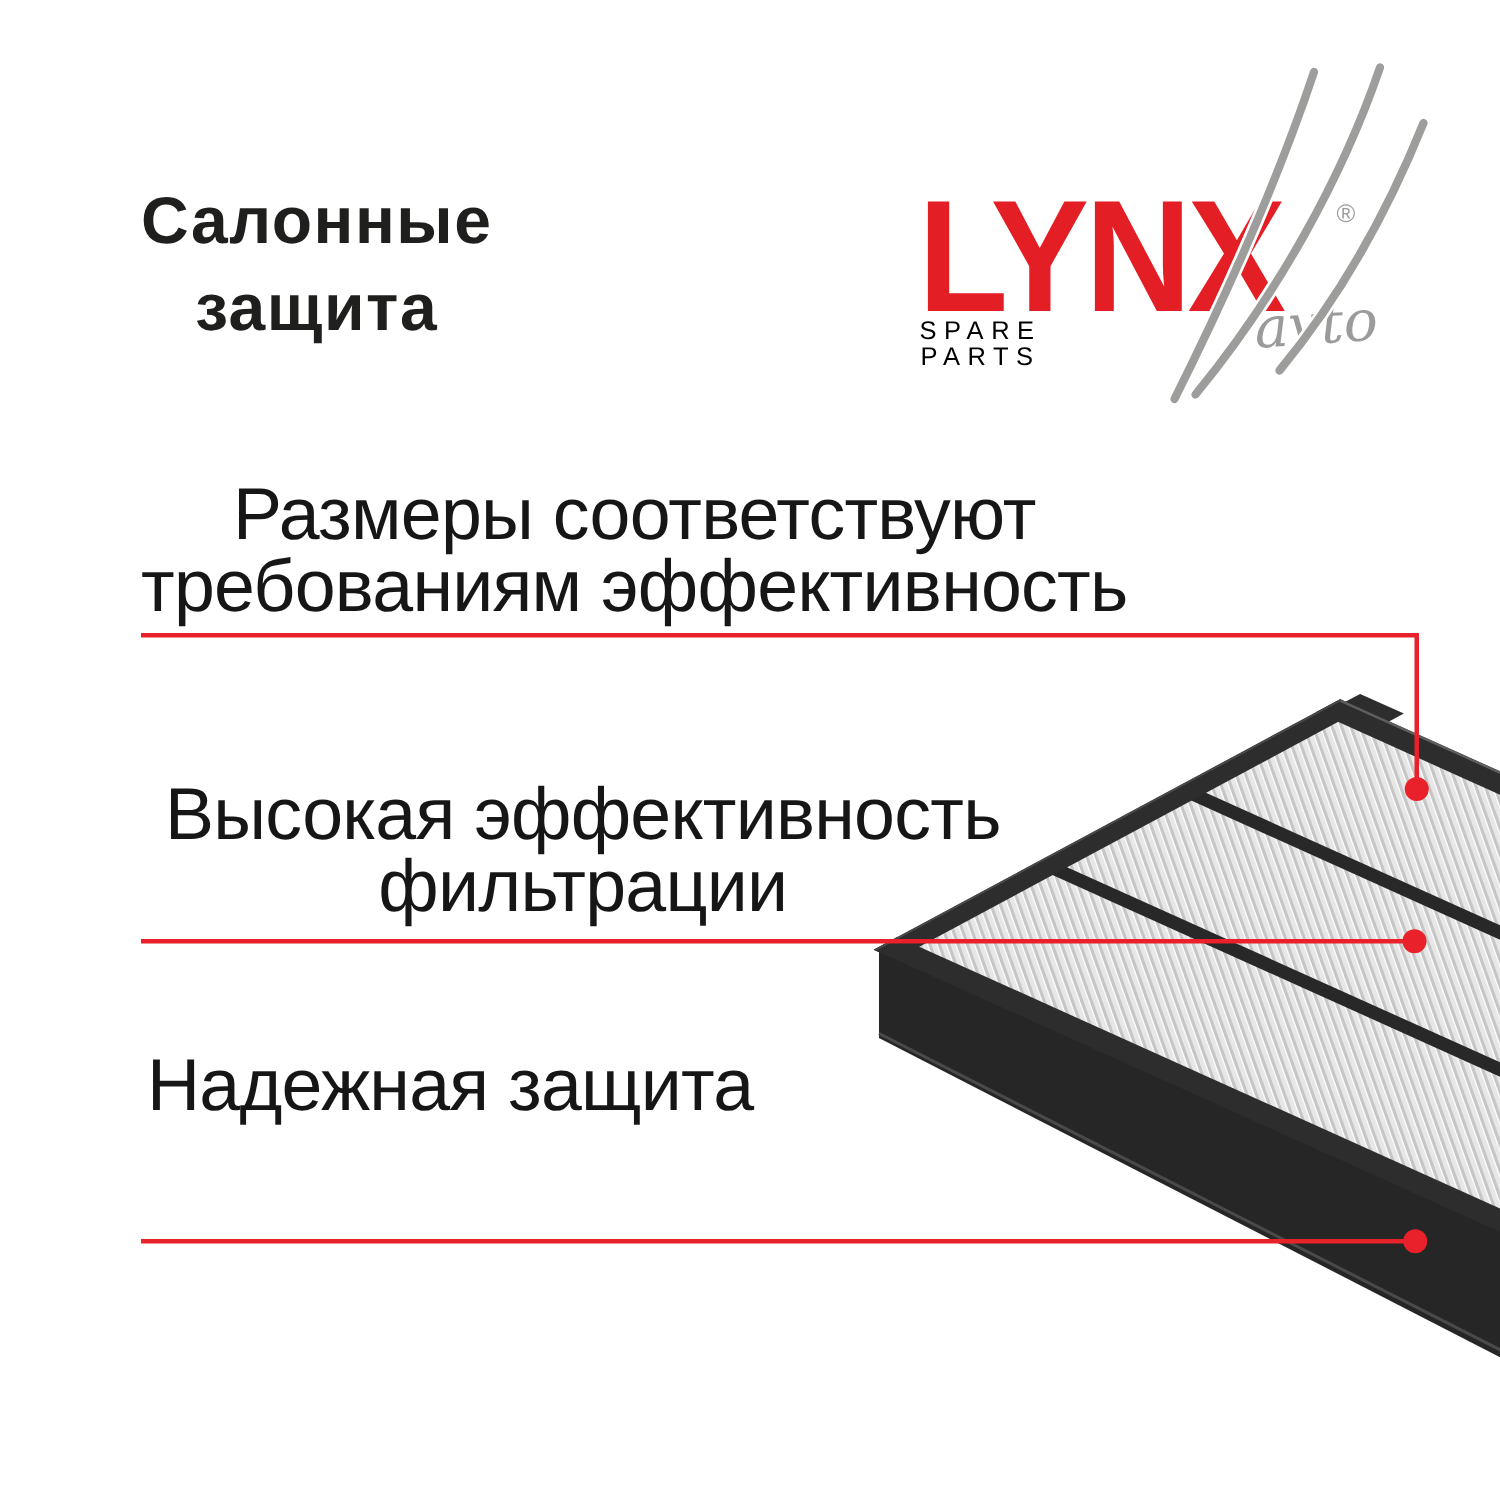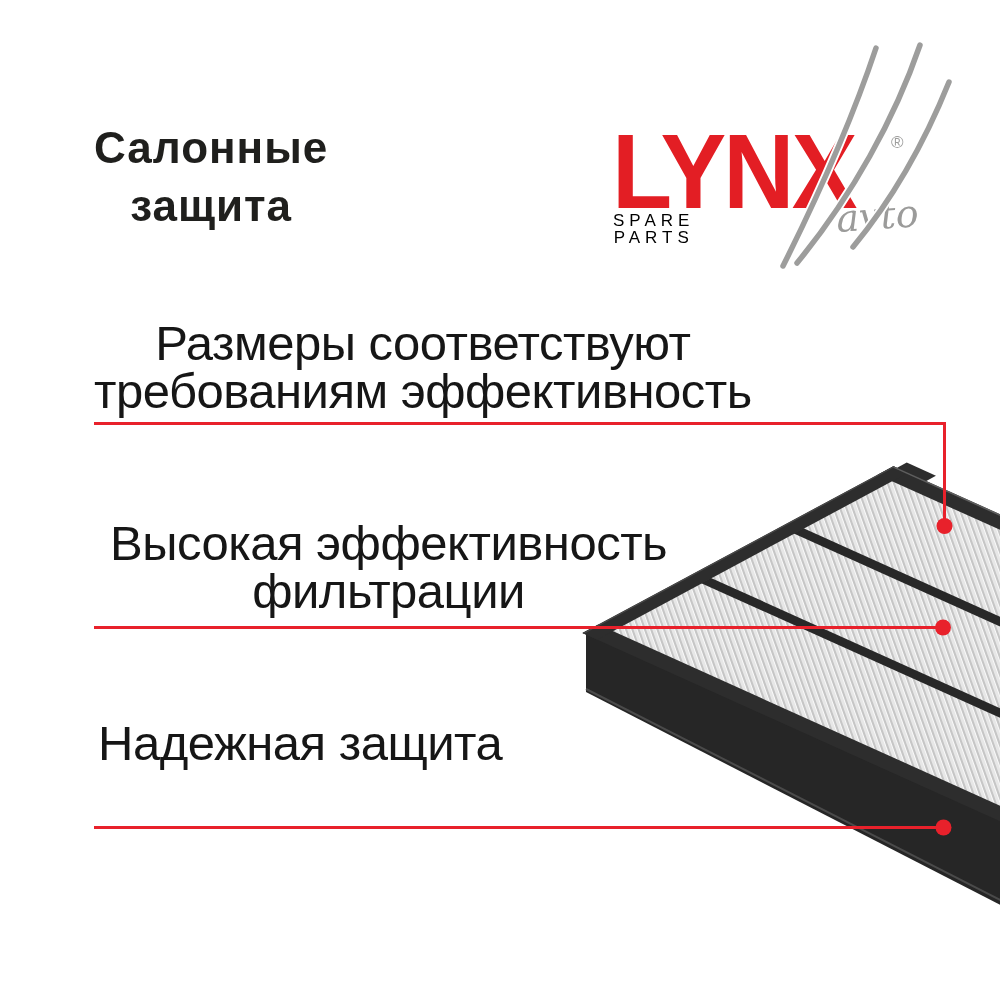--- a/index.html
+++ b/index.html
@@ -13,21 +13,21 @@
 
   .page-title{position:absolute;left:94px;top:119px;font-size:44px;line-height:58px;
     font-weight:bold;color:var(--text-dark);letter-spacing:1px;}
   .page-title span{display:block;}
 
   .feature{position:absolute;font-size:49px;line-height:48px;font-weight:400;
     color:#161616;letter-spacing:-0.5px;}
   .feature span{display:block;}
   .f1{left:94px;top:319px;}
   .f2{left:94px;top:519px;margin-left:16px;}
-  .f3{left:98px;top:719px;}
+  .f3{left:98px;top:700px;}
 
   .logo{position:absolute;left:0;top:0;}
   .logo-brand{position:absolute;left:612px;top:118px;font-size:106px;line-height:106px;
     font-weight:bold;color:var(--logo-red);letter-spacing:-3px;
     transform:scaleX(0.93);transform-origin:left top;}
   .logo-reg{position:absolute;left:891px;top:133px;font-size:17px;color:var(--logo-gray);}
   .logo-sub{position:absolute;left:613px;top:212px;font-size:17px;line-height:17px;
     font-weight:normal;letter-spacing:5px;color:#000000;}
   .logo-script{position:absolute;left:835px;top:200px;font-size:38px;line-height:38px;
     font-family:"DejaVu Serif",serif;font-style:italic;color:#9b9b9a;

